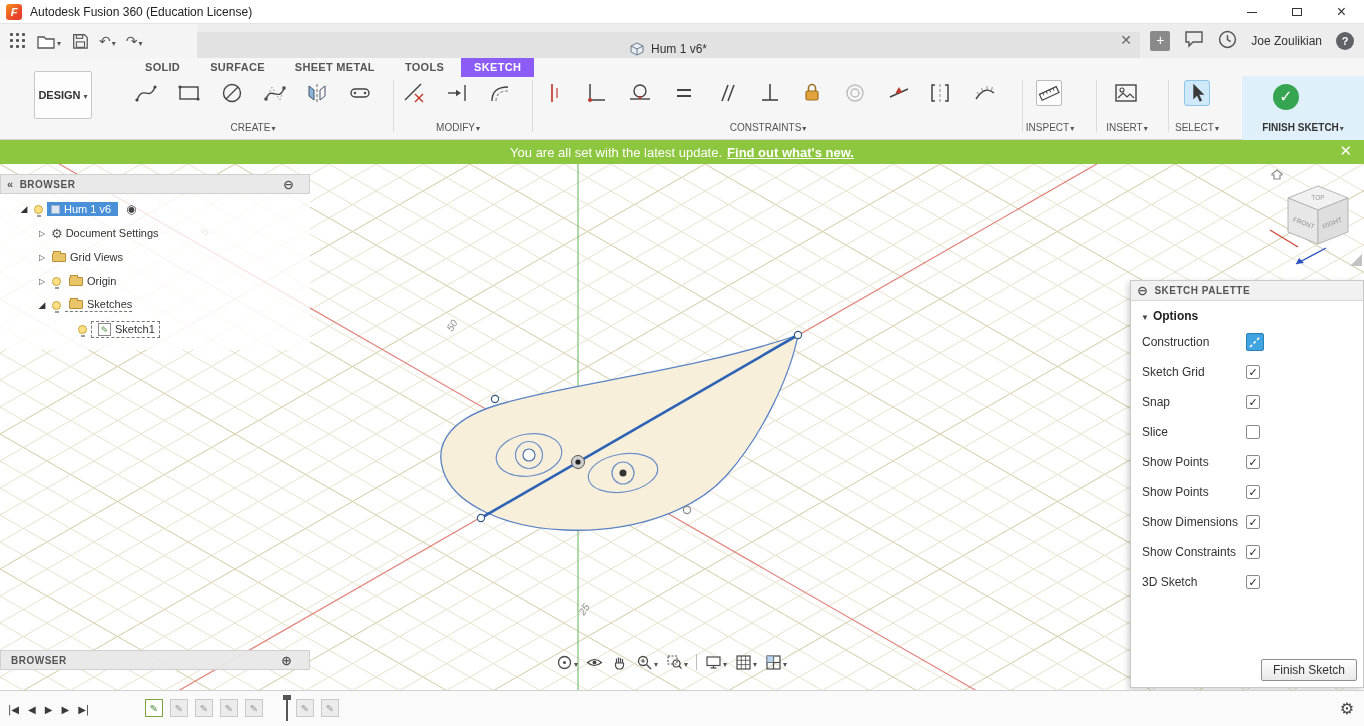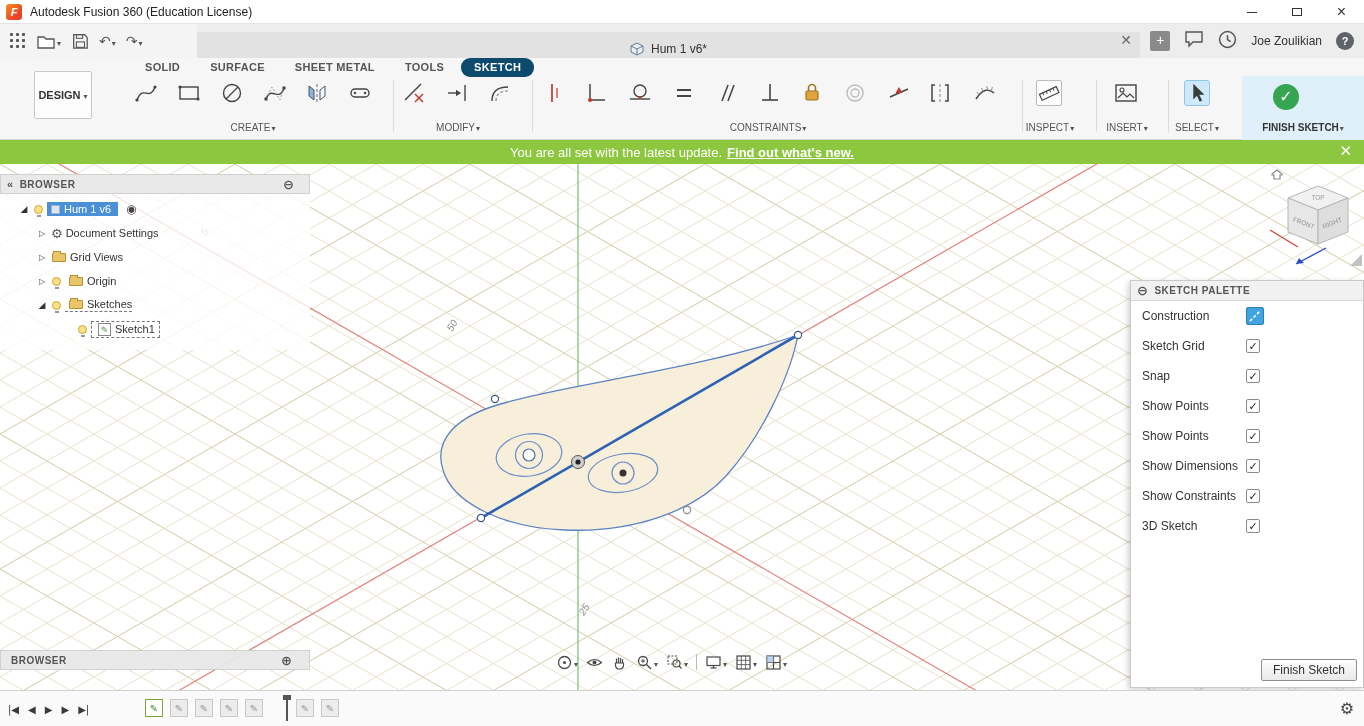--- a/index.html
+++ b/index.html
@@ -31,21 +31,21 @@
   .tab-close { position:absolute; right:230px; top:8px; font-size:14px; color:#666; width:16px; text-align:center; }
   .appbar-right { position:absolute; right:0; top:0; height:34px; display:flex; align-items:center; gap:14px; padding-right:10px; }
   .username { font-size:12px; color:#333; }
   .help-circle { width:18px; height:18px; border-radius:50%; background:#5f6368; color:#fff; font-size:11px; font-weight:bold; text-align:center; line-height:18px; }
 
   
   .ribbon { position:absolute; top:58px; left:0; right:0; height:82px; background:#f6f6f6; border-bottom:1px solid #d5d5d5; }
   .design-box { position:absolute; left:34px; top:13px; width:58px; height:48px; background:#fdfdfd; border:1px solid #c8c8c8; border-radius:2px; display:flex; align-items:center; justify-content:center; font-size:11px; font-weight:bold; color:#333; gap:2px; }
   .ribbon-tabs { position:absolute; left:132px; top:0; height:19px; display:flex; gap:4px; }
   .ribbon-tab { padding:0 13px; font-size:11px; font-weight:bold; color:#555; line-height:19px; letter-spacing:.3px; }
-  .ribbon-tab.active { background:#0c4a6e; color:#fff;border-radius:9px; }
+  .ribbon-tab.active { background:#8b5cf6; color:#fff; }
   .tool-btn { position:absolute; top:22px; width:26px; height:26px; display:flex; align-items:center; justify-content:center; }
   .tool-btn svg { width:26px; height:26px; }
   .grp-label { position:absolute; top:62px; height:14px; font-size:10px; color:#555; text-align:center; display:flex; align-items:center; justify-content:center; }
   .rib-divider { position:absolute; top:22px; width:1px; height:52px; background:#dcdcdc; }
   .finish-zone { position:absolute; right:0; top:18px; width:122px; height:64px; background:#dff0fb; }
   .finish-check { position:absolute; left:31px; top:8px; width:26px; height:26px; border-radius:50%; background:#35a552; color:#fff; font-size:16px; font-weight:bold; text-align:center; line-height:26px; }
   .select-hl { background:#cde9fa; border:1px solid #8fc6e8; border-radius:3px; }
   .inspect-box { border:1px solid #bbb; border-radius:2px; background:#fdfdfd; }
 
   
@@ -599,36 +599,44 @@
           </svg>
         <span class="caret-icon"></span>
       </span>
     </div>
 
     <div class="palette">
       <div class="panel-hdr">
         <span style="margin:0 6px;font-size:13px;color:#555">⊖</span>
         <span>SKETCH PALETTE</span>
       </div>
+      <div class="pal-section">
+        <span class="tri-down-icon"></span>
+        <span>Options</span>
+      </div>
 
       <div class="pal-row">
         <span>Construction</span>
         <span class="pal-ctrl construction-btn">
           <svg width="12" height="12" viewBox="0 0 12 12">
               <line x1="1" y1="11" x2="11" y2="1" stroke="#fff" stroke-width="1.6" stroke-dasharray="3 2"></line>
             </svg>
         </span>
       </div>
       <div class="pal-row">
         <span>Sketch Grid</span>
         <span class="pal-ctrl checkbox">✓</span>
       </div>
       <div class="pal-row">
         <span>Snap</span>
         <span class="pal-ctrl checkbox">✓</span>
+      </div>
+      <div class="pal-row">
+        <span>Slice</span>
+        <span class="pal-ctrl checkbox"></span>
       </div>
       <div class="pal-row">
         <span>Show Points</span>
         <span class="pal-ctrl checkbox">✓</span>
       </div>
       <div class="pal-row">
         <span>Show Points</span>
         <span class="pal-ctrl checkbox">✓</span>
       </div>
       <div class="pal-row">

